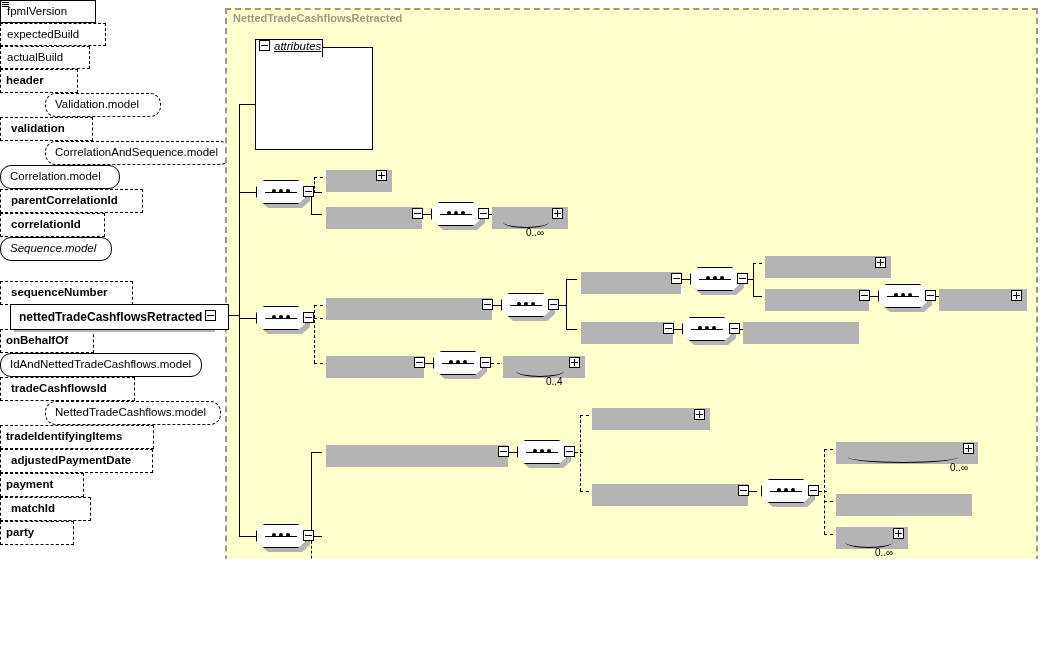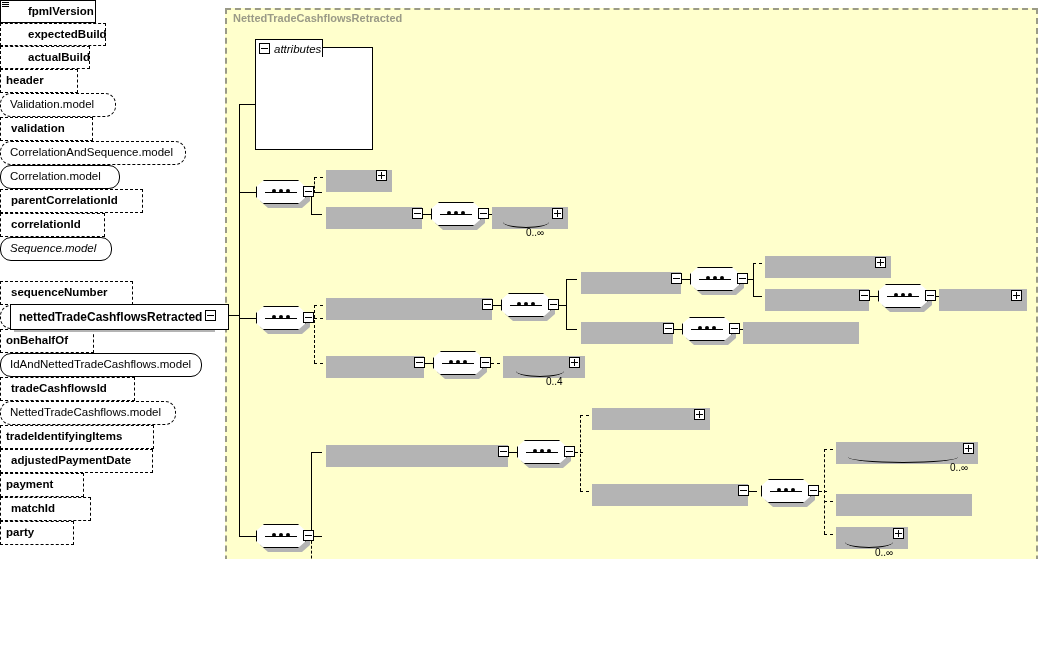--- a/index.html
+++ b/index.html
@@ -18,26 +18,26 @@
   .dhl{position:absolute;height:0;border-top:1px dashed #000;}
   .dvl{position:absolute;width:0;border-left:1px dashed #000;}
   .shadow{position:absolute;background:#b4b4b4;z-index:0;}
 
   
   .el{border:1px solid #000;height:22px;padding:0 5px;z-index:2;}
   .el.opt{border:1px dashed #000;}
   .el .lbl{font-weight:bold;font-size:11.5px;}
   
   .mg{border:1px solid #000;border-radius:11px;height:22px;padding:0 9px;z-index:2;}
-  .mg.opt{border:1px dashed #000;}
+  .mg.opt{border:1px dashed #000;margin-left:45px;}
   .mg .lbl{font-weight:normal;font-size:11.5px;}
   
   .attr{border:1px solid #000;height:21px;padding:0 6px;z-index:2;}
   .attr.opt{border:1px dashed #000;}
-  .attr .lbl{font-weight:bold;font-size:11.5px;margin-left:21px;}
+  .attr .lbl{font-weight:normal;font-size:11.5px;}
 
   
   .plus,.minus{position:absolute;width:11px;height:11px;border:1px solid #000;
        background:#fff;z-index:4;box-sizing:border-box;}
   .plus:before,.minus:before{content:"";position:absolute;left:1px;top:4px;width:7px;height:1px;background:#000;}
   .plus:after{content:"";position:absolute;left:4px;top:1px;width:1px;height:7px;background:#000;}
 
   
   .typ{position:absolute;width:7px;height:6px;z-index:5;}
   .typ i{position:absolute;left:0;width:7px;height:1px;background:#000;}
@@ -55,21 +55,21 @@
        clip-path:polygon(8px 0,42px 0,50px 7px,50px 17px,42px 24px,8px 24px,0 17px,0 7px);}
   .seq .bar{position:absolute;left:9px;top:11.5px;width:32px;height:1px;background:#000;}
   .seq .dot{position:absolute;top:9px;width:4px;height:4px;border-radius:50%;background:#000;}
   .seq .d1{left:16px}.seq .d2{left:23px}.seq .d3{left:30px}
   .seqshadow{position:absolute;background:#b4b4b4;z-index:1;
        clip-path:polygon(8px 0,42px 0,50px 7px,50px 17px,42px 24px,8px 24px,0 17px,0 7px);}
 
   
   .attrpanel{position:absolute;background:#ffffff;border:1px solid #000;z-index:2;box-sizing:border-box;}
   .attrtab{position:absolute;background:#ffffff;border:1px solid #000;
-       border-bottom:none;height:18px;display:flex;align-items:center;padding:0 5px 0 3px;z-index:3;box-sizing:border-box;}
+       border-bottom:none;height:18px;display:flex;padding:0 5px 0 3px;z-index:3;box-sizing:border-box;text-decoration:underline;}
   .attrtab .lbl{font-style:italic;font-size:11.5px;}
   .tabminus{width:11px;height:11px;border:1px solid #000;background:#fff;position:relative;margin-right:4px;box-sizing:border-box;flex:none;}
   .tabminus:before{content:"";position:absolute;left:1px;top:4px;width:7px;height:1px;background:#000;}
 
   
   .root{position:absolute;border:1px solid #000;background:#fff;height:24px;
         display:flex;align-items:center;padding:0 8px;z-index:3;white-space:nowrap;}
   .root .lbl{font-weight:bold;font-size:12px;}
 </style>
 </head>

